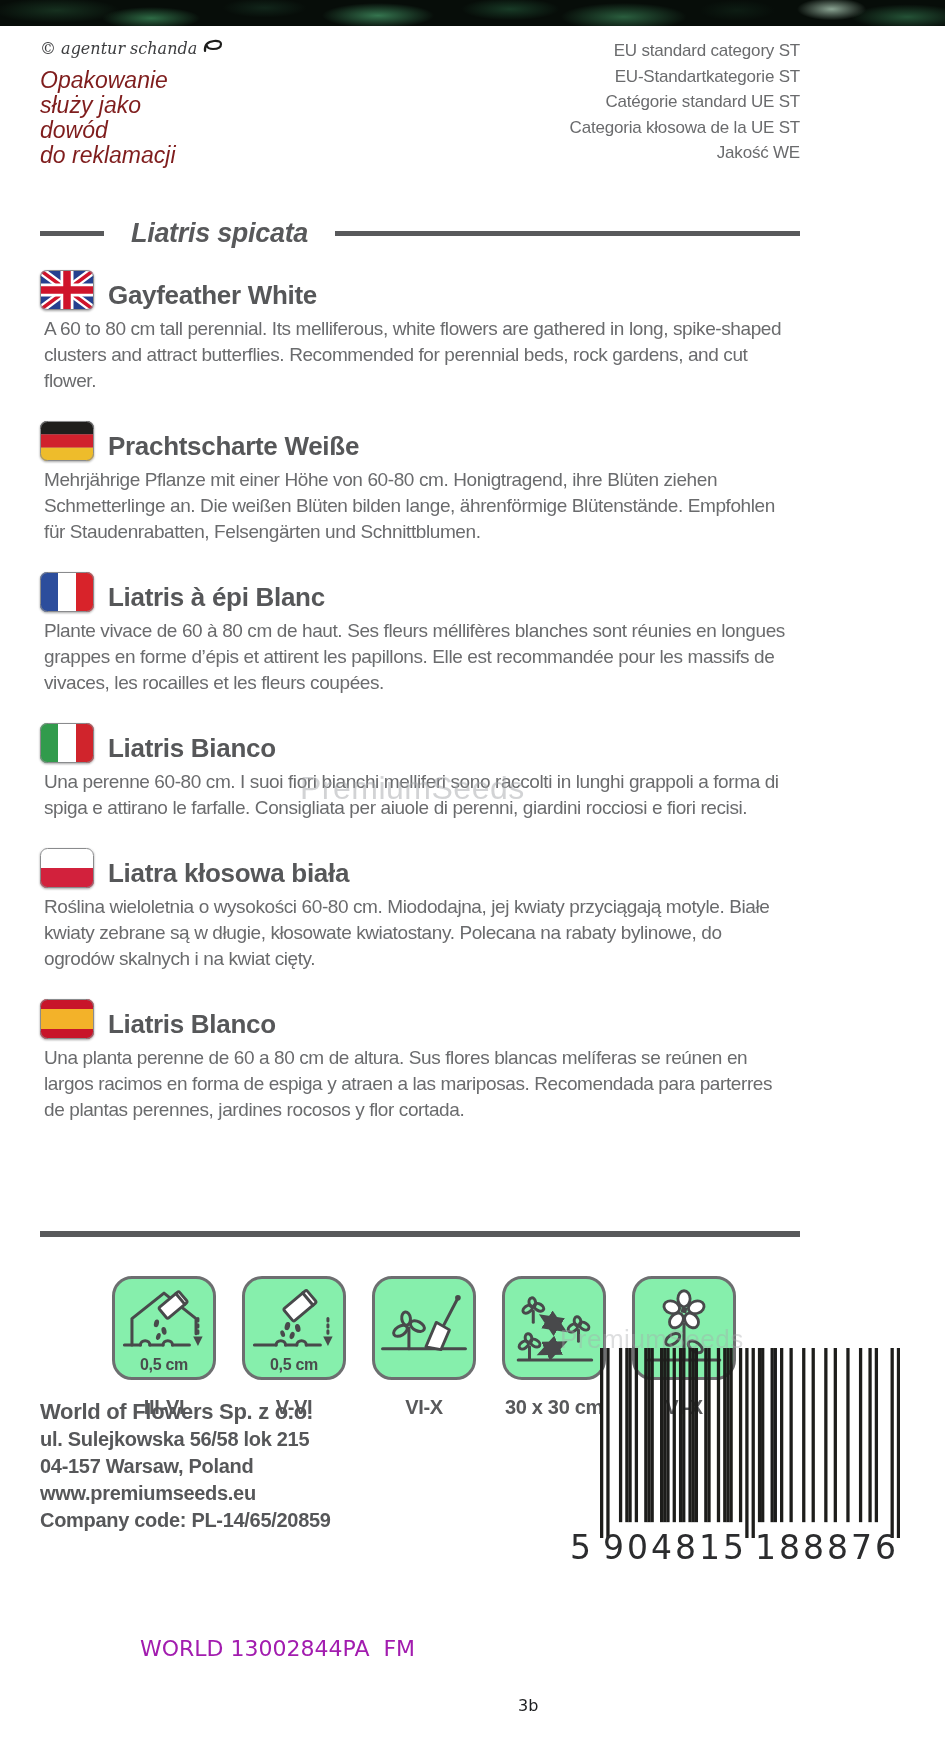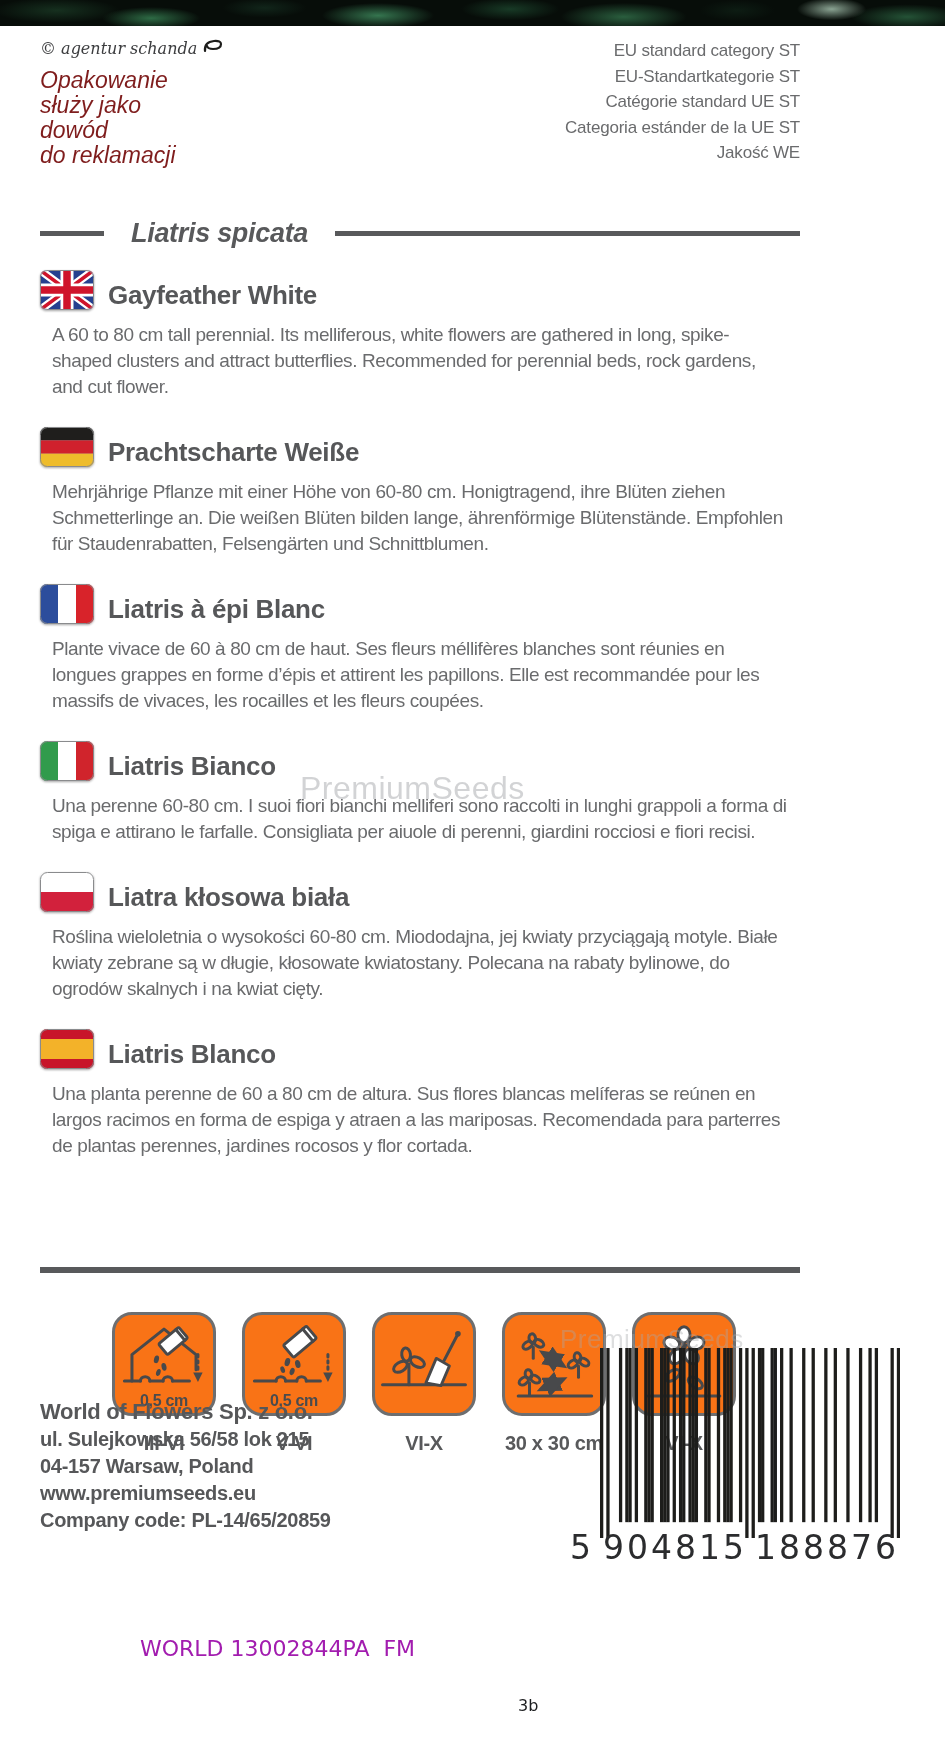--- a/index.html
+++ b/index.html
@@ -26,25 +26,25 @@
   .species-row{display:flex;align-items:center;gap:15px;margin-top:50px;height:30px;}
   .rule{height:5px;background:#58595b;}
   .rule-short{width:64px;}
   .rule-long{flex:1;}
   .species-title{margin:12px;font-size:27px;font-weight:bold;font-style:italic;color:#58595b;letter-spacing:-0.3px;}
   .lang-section{margin-top:27px;}
   .lang-section.first{margin-top:22px;}
   .sec-head{display:flex;align-items:flex-end;gap:14px;height:40px;margin-bottom:6px;}
   .flag svg{display:block;filter:drop-shadow(0 1.5px 1px rgba(0,0,0,0.35));}
   .variety-title{margin:0;font-size:26px;font-weight:bold;color:#565759;letter-spacing:-0.3px;line-height:30px;}
-  .desc{margin:12px;font-size:19px;line-height:26px;letter-spacing:-0.4px;color:#6a6b6d;}
+  .desc{margin:4px;font-size:19px;line-height:26px;letter-spacing:-0.4px;color:#6a6b6d;}
   .divider{margin-top:17px;height:6px;background:#58595b;width:760px;}
   .icons-row{margin-top:39px;margin-left:72px;display:flex;gap:26px;}
   .picto{width:104px;}
-  .picto-box{position:relative;width:104px;height:104px;border:3.5px solid #6d6e70;border-radius:20px;box-sizing:border-box;background:#f97316;}
+  .picto-box{position:relative;width:104px;height:104px;border:3.5px solid #6d6e70;border-radius:20px;box-sizing:border-box;background:#86efac;}
   .picto-box svg{display:block;width:100%;height:100%;}
   .depth-label{position:absolute;left:0;right:0;bottom:3px;text-align:center;font-size:16px;font-weight:bold;color:#4a4b4d;letter-spacing:-0.3px;}
   .picto-label{margin-top:16px;text-align:center;font-size:20px;font-weight:bold;color:#58595b;letter-spacing:-0.3px;white-space:nowrap;}
   .publisher{position:absolute;left:40px;top:1350px;color:#565759;font-weight:bold;letter-spacing:-0.3px;margin-top:48px;}
   .publisher-name{font-size:22px;line-height:28px;}
   .publisher-line{font-size:20px;line-height:27px;}
   .barcode-block{position:absolute;left:570px;top:1348px;width:336px;}
   .bc-svg{display:block;margin-left:30px;}
   .bc-nums{display:flex;margin-top:-10px;font-family:"DejaVu Sans",sans-serif;font-size:33px;color:#2b2c2e;}
   .bc-lead{width:30px;}
@@ -80,21 +80,21 @@
           <div>Opakowanie</div>
           <div>służy jako</div>
           <div>dowód</div>
           <div>do reklamacji</div>
         </div>
       </div>
       <div class="eu-block">
         <div>EU standard category ST</div>
         <div>EU-Standartkategorie ST</div>
         <div>Catégorie standard UE ST</div>
-        <div>Categoria estánder de la UE ST</div>
+        <div>Categoria kłosowa de la UE ST</div>
         <div>Jakość WE</div>
       </div>
     </div>
 
     <div class="species-row">
       <span class="rule rule-short"></span>
       <h1 class="species-title">Liatris spicata</h1>
       <span class="rule rule-long"></span>
     </div>
 

